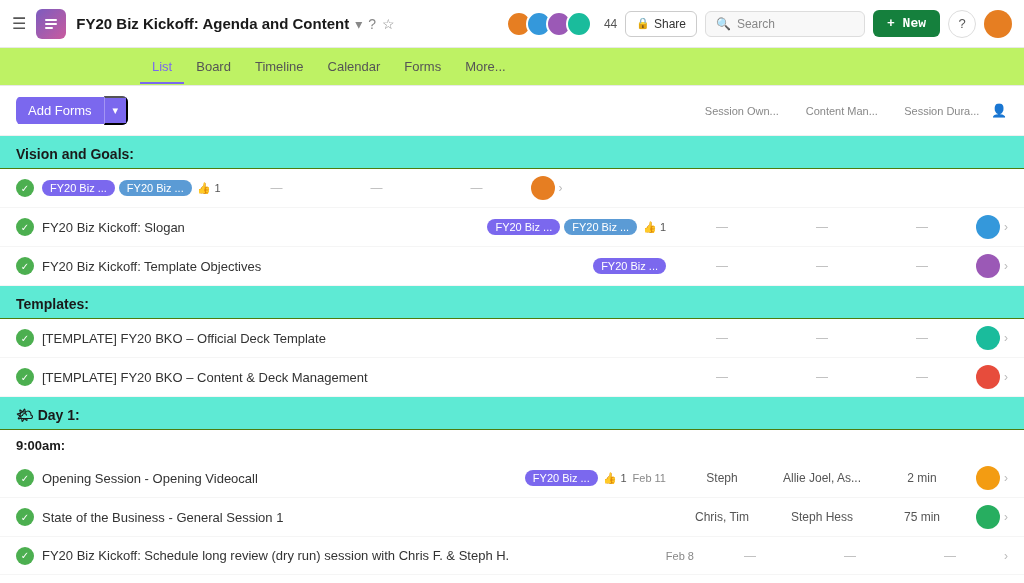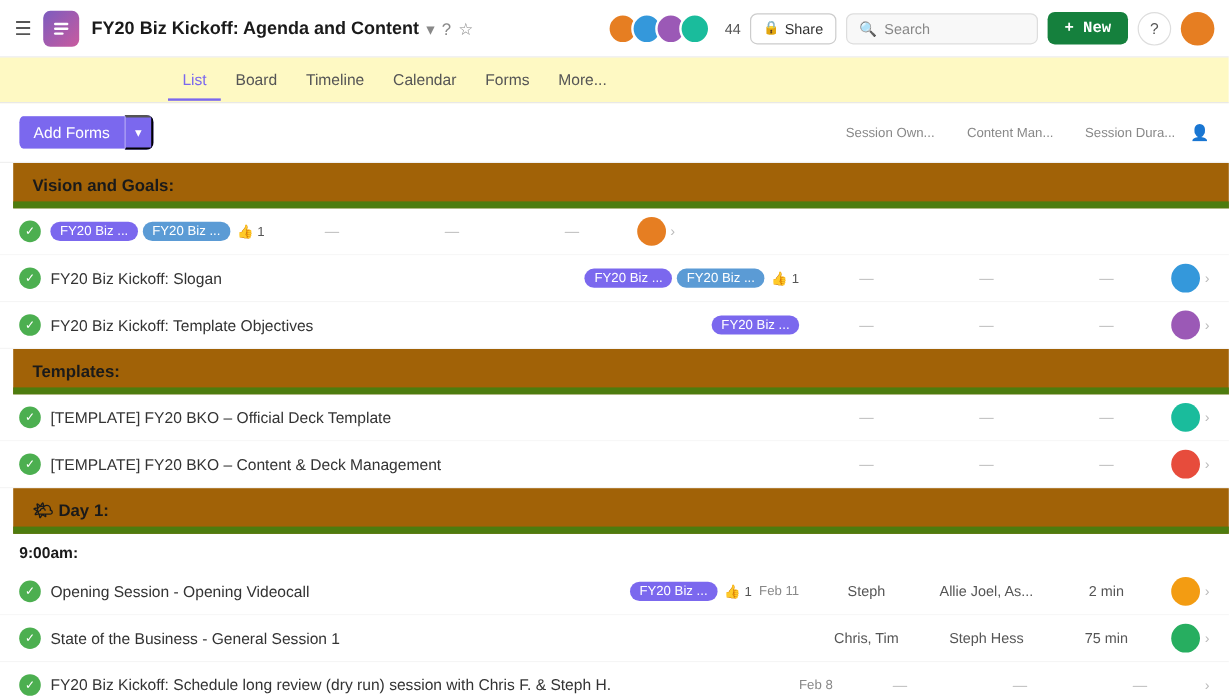--- a/index.html
+++ b/index.html
@@ -51,21 +51,21 @@
       font-size: 13px; color: #555; cursor: pointer; background: #fff;
     }
     .user-avatar {
       width: 28px; height: 28px; border-radius: 50%; background: #a0522d;
       cursor: pointer;
     }
 
     
     .nav-tabs {
       display: flex; align-items: center; padding: 0 140px;
-      border-bottom: 1px solid #e8e8e8; background: #fef9c3; height: 38px;
+      border-bottom: 1px solid #e8e8e8; background: #bef264; height: 38px;
     }
     .nav-tab {
       padding: 8px 12px; font-size: 13px; color: #555; cursor: pointer;
       border-bottom: 2px solid transparent; margin-bottom: -1px;
     }
     .nav-tab.active { color: #7b68ee; border-bottom-color: #7b68ee; font-weight: 500; }
 
     
     .main-content { display: flex; height: calc(583px - 86px); overflow: hidden; }
     .content-area { flex: 1; overflow-y: auto; padding: 0; }
@@ -91,21 +91,21 @@
     .col-header {
       width: 100px; font-size: 11px; color: #888; text-align: center;
       padding: 0 8px;
     }
     .col-header-icon { color: #888; font-size: 13px; }
 
     
     .section-header {
       display: flex; align-items: center; padding: 10px 16px 6px;
       font-size: 14px; font-weight: 600; color: #1a1a1a;
-      border-bottom: 6px solid #4d7c0f; background: #a16207; margin-left: 11px;
+      border-bottom: 1px solid #4d7c0f; background: #5eead4;
     }
     .time-header {
       display: flex; align-items: flex-start; padding: 8px 16px 6px;
       font-size: 13px; font-weight: 600; color: #1a1a1a;
     }
 
     
     .task-row {
       display: flex; align-items: center; padding: 7px 16px;
       border-bottom: 1px solid #f5f5f5; min-height: 38px;

